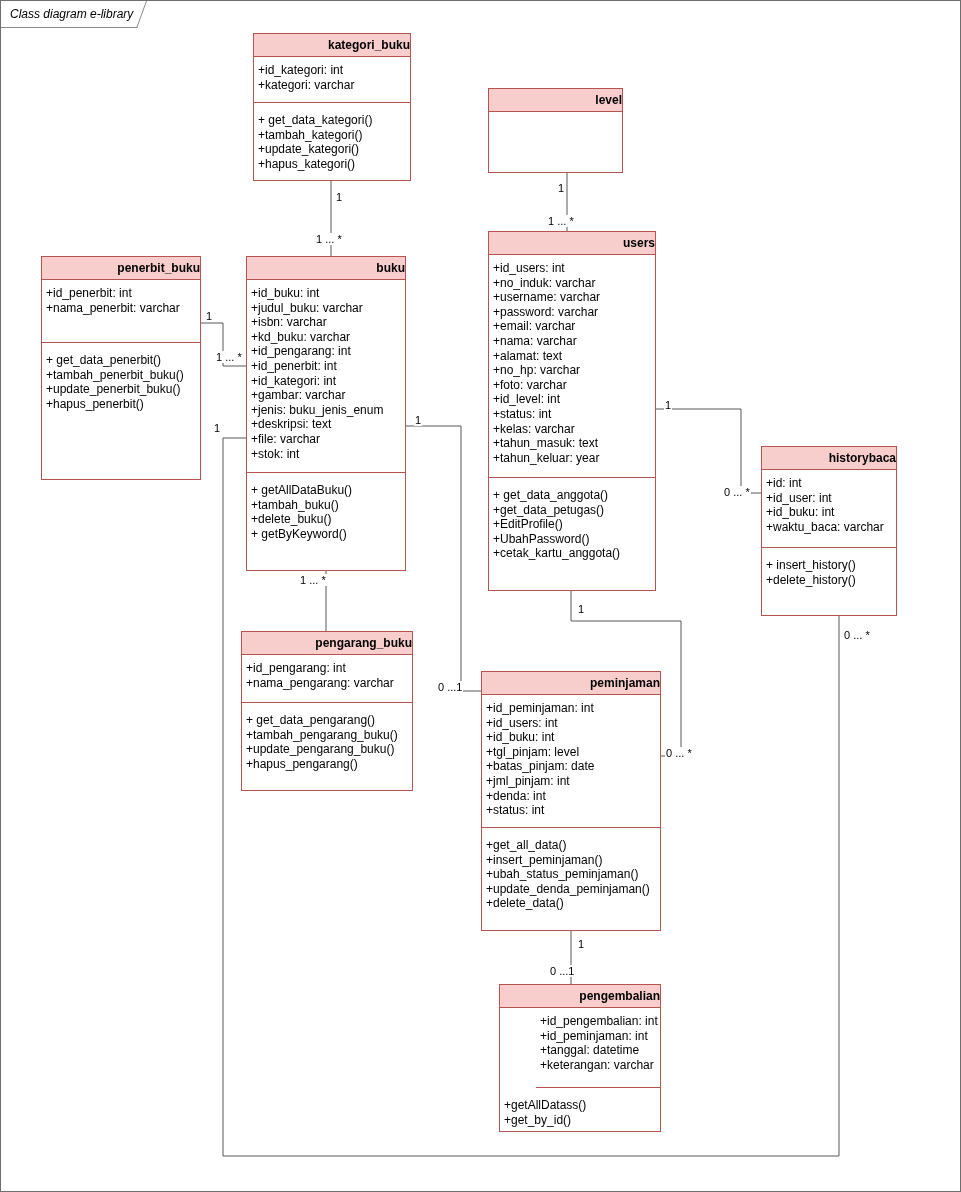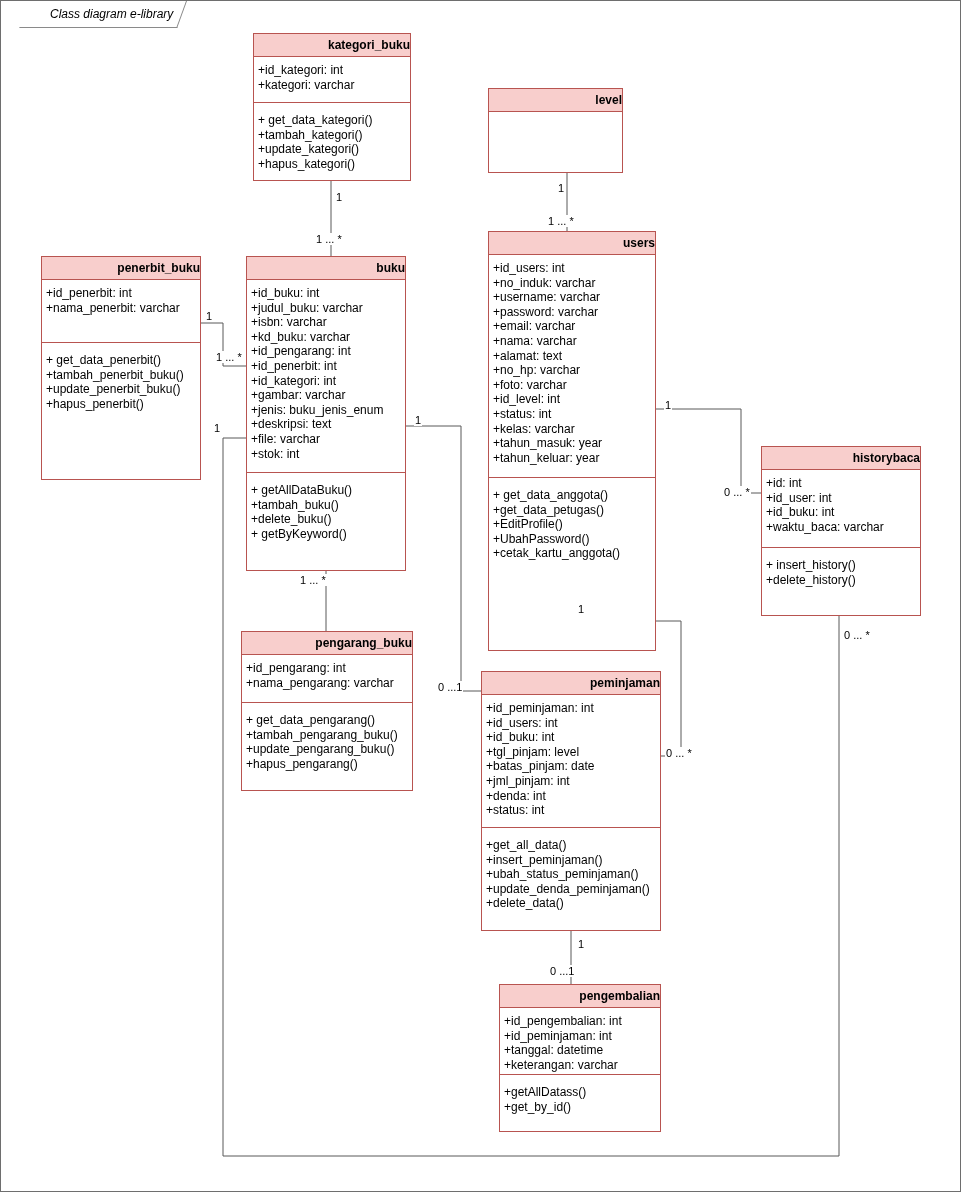--- a/index.html
+++ b/index.html
@@ -22,21 +22,20 @@
   #wires polyline {
     fill: none;
     stroke: var(--line-color, #595959);
     stroke-width: 1;
   }
   .title-tab {
     position: absolute;
     left: 0; top: 0;
     width: 146px; height: 27px;
     z-index: 5;
-    margin-left: 40px;
   }
   .title-tab .bg {
     position: absolute;
     left: -12px; top: 0; right: 0; bottom: 0;
     background: #ffffff;
     border-right: 1px solid #8a8a8a;
     border-bottom: 1px solid #8a8a8a;
     transform: skewX(-20deg);
     transform-origin: 100% 0;
   }
@@ -163,47 +162,47 @@
         <div class="uml-row">+file: varchar</div>
         <div class="uml-row">+stok: int</div>
       </div>
       <div class="uml-methods">
         <div class="uml-row">+ getAllDataBuku()</div>
         <div class="uml-row">+tambah_buku()</div>
         <div class="uml-row">+delete_buku()</div>
         <div class="uml-row">+ getByKeyword()</div>
       </div>
     </div>
-    <div class="uml-class" style="left: 487px; top: 230px; width: 168px; height: 420px;">
+    <div class="uml-class" style="left: 487px; top: 230px; width: 168px; height: 360px;">
       <div class="uml-title">users</div>
       <div class="uml-attrs" style="height: 223px;">
         <div class="uml-row">+id_users: int</div>
         <div class="uml-row">+no_induk: varchar</div>
         <div class="uml-row">+username: varchar</div>
         <div class="uml-row">+password: varchar</div>
         <div class="uml-row">+email: varchar</div>
         <div class="uml-row">+nama: varchar</div>
         <div class="uml-row">+alamat: text</div>
         <div class="uml-row">+no_hp: varchar</div>
         <div class="uml-row">+foto: varchar</div>
         <div class="uml-row">+id_level: int</div>
         <div class="uml-row">+status: int</div>
         <div class="uml-row">+kelas: varchar</div>
-        <div class="uml-row">+tahun_masuk: year</div>
+        <div class="uml-row">+tahun_masuk: text</div>
         <div class="uml-row">+tahun_keluar: year</div>
       </div>
       <div class="uml-methods">
         <div class="uml-row">+ get_data_anggota()</div>
         <div class="uml-row">+get_data_petugas()</div>
         <div class="uml-row">+EditProfile()</div>
         <div class="uml-row">+UbahPassword()</div>
         <div class="uml-row">+cetak_kartu_anggota()</div>
       </div>
     </div>
-    <div class="uml-class" style="left: 760px; top: 445px; width: 160px; height: 170px;">
+    <div class="uml-class" style="left: 760px; top: 445px; width: 136px; height: 170px;">
       <div class="uml-title">historybaca</div>
       <div class="uml-attrs" style="height: 78px;">
         <div class="uml-row">+id: int</div>
         <div class="uml-row">+id_user: int</div>
         <div class="uml-row">+id_buku: int</div>
         <div class="uml-row">+waktu_baca: varchar</div>
       </div>
       <div class="uml-methods">
         <div class="uml-row">+ insert_history()</div>
         <div class="uml-row">+delete_history()</div>
@@ -237,21 +236,21 @@
       <div class="uml-methods">
         <div class="uml-row">+get_all_data()</div>
         <div class="uml-row">+insert_peminjaman()</div>
         <div class="uml-row">+ubah_status_peminjaman()</div>
         <div class="uml-row">+update_denda_peminjaman()</div>
         <div class="uml-row">+delete_data()</div>
       </div>
     </div>
     <div class="uml-class" style="left: 498px; top: 983px; width: 162px; height: 148px;">
       <div class="uml-title">pengembalian</div>
-      <div class="uml-attrs" style="height: 67px;">
+      <div class="uml-attrs" style="height: 80px; margin-left: 36px;">
         <div class="uml-row">+id_pengembalian: int</div>
         <div class="uml-row">+id_peminjaman: int</div>
         <div class="uml-row">+tanggal: datetime</div>
         <div class="uml-row">+keterangan: varchar</div>
       </div>
       <div class="uml-methods">
         <div class="uml-row">+getAllDatass()</div>
         <div class="uml-row">+get_by_id()</div>
       </div>
     </div>

